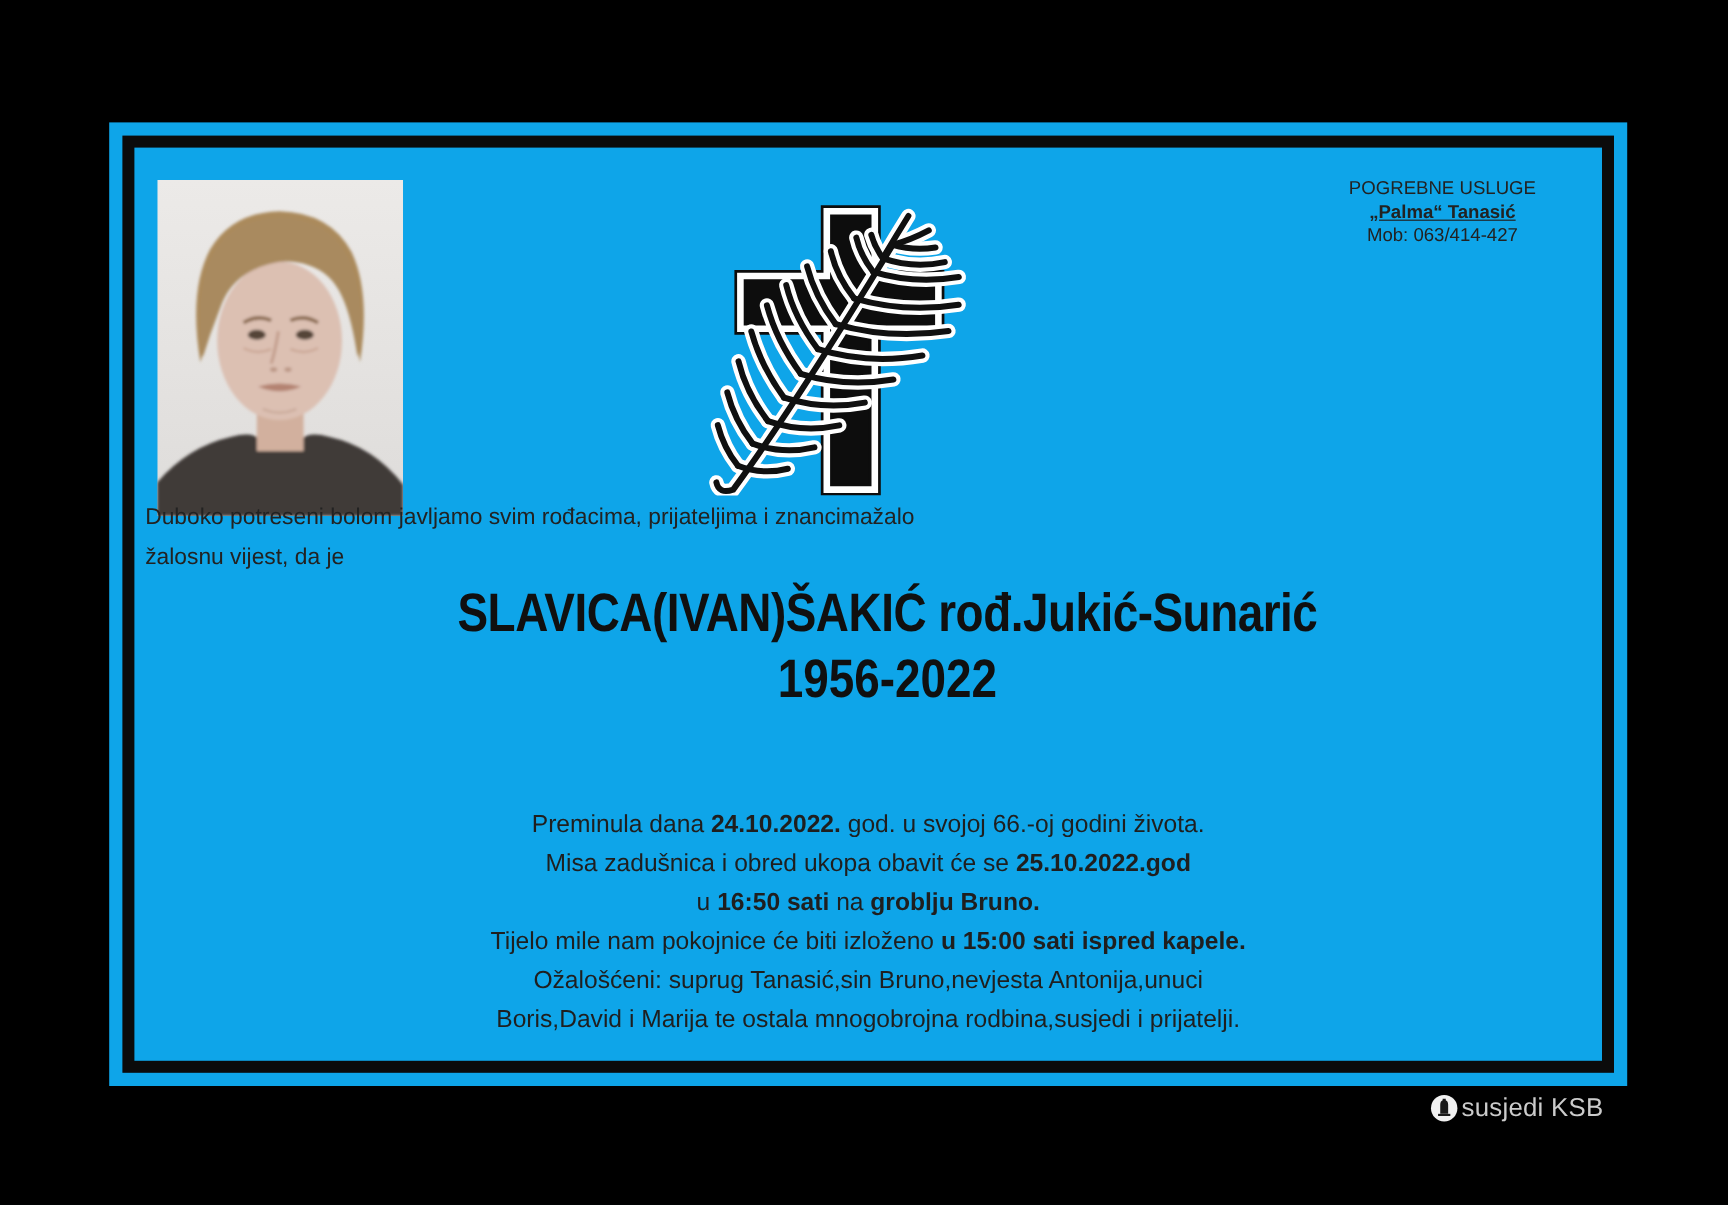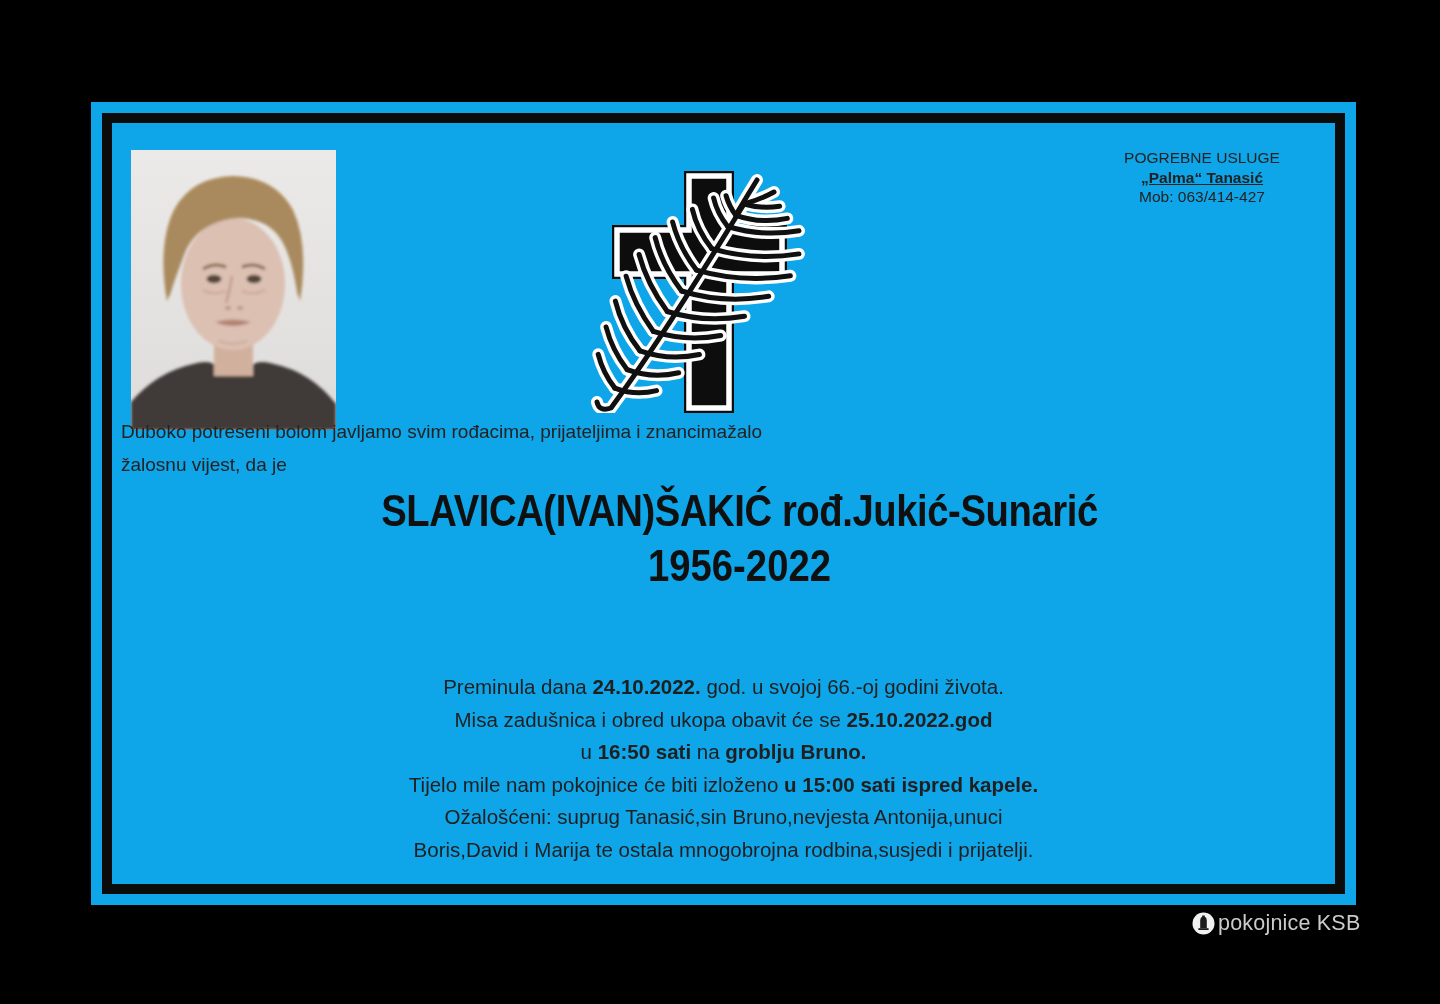--- a/index.html
+++ b/index.html
@@ -130,16 +130,16 @@
   </div>
 
   <div class="footer">
     <span class="footer-icon">
       <svg width="23" height="23" viewBox="0 0 23 23" xmlns="http://www.w3.org/2000/svg">
         <circle cx="11.5" cy="11.5" r="11" fill="#f1f1f1"></circle>
         <path d="M8.2,16.2 L8.2,8.6 Q8.2,5.6 10.2,4.8 L10.2,3.6 L12.8,3.6 L12.8,4.8 Q14.8,5.6 14.8,8.6 L14.8,16.2 Z" fill="#1a1a1a"></path>
         <rect x="6.4" y="16.2" width="10.2" height="1.8" fill="#1a1a1a"></rect>
       </svg>
     </span>
-    <span>pokojnice KSB</span>
+    <span>susjedi KSB</span>
   </div>
 
 </div>
 
 </body></html>

